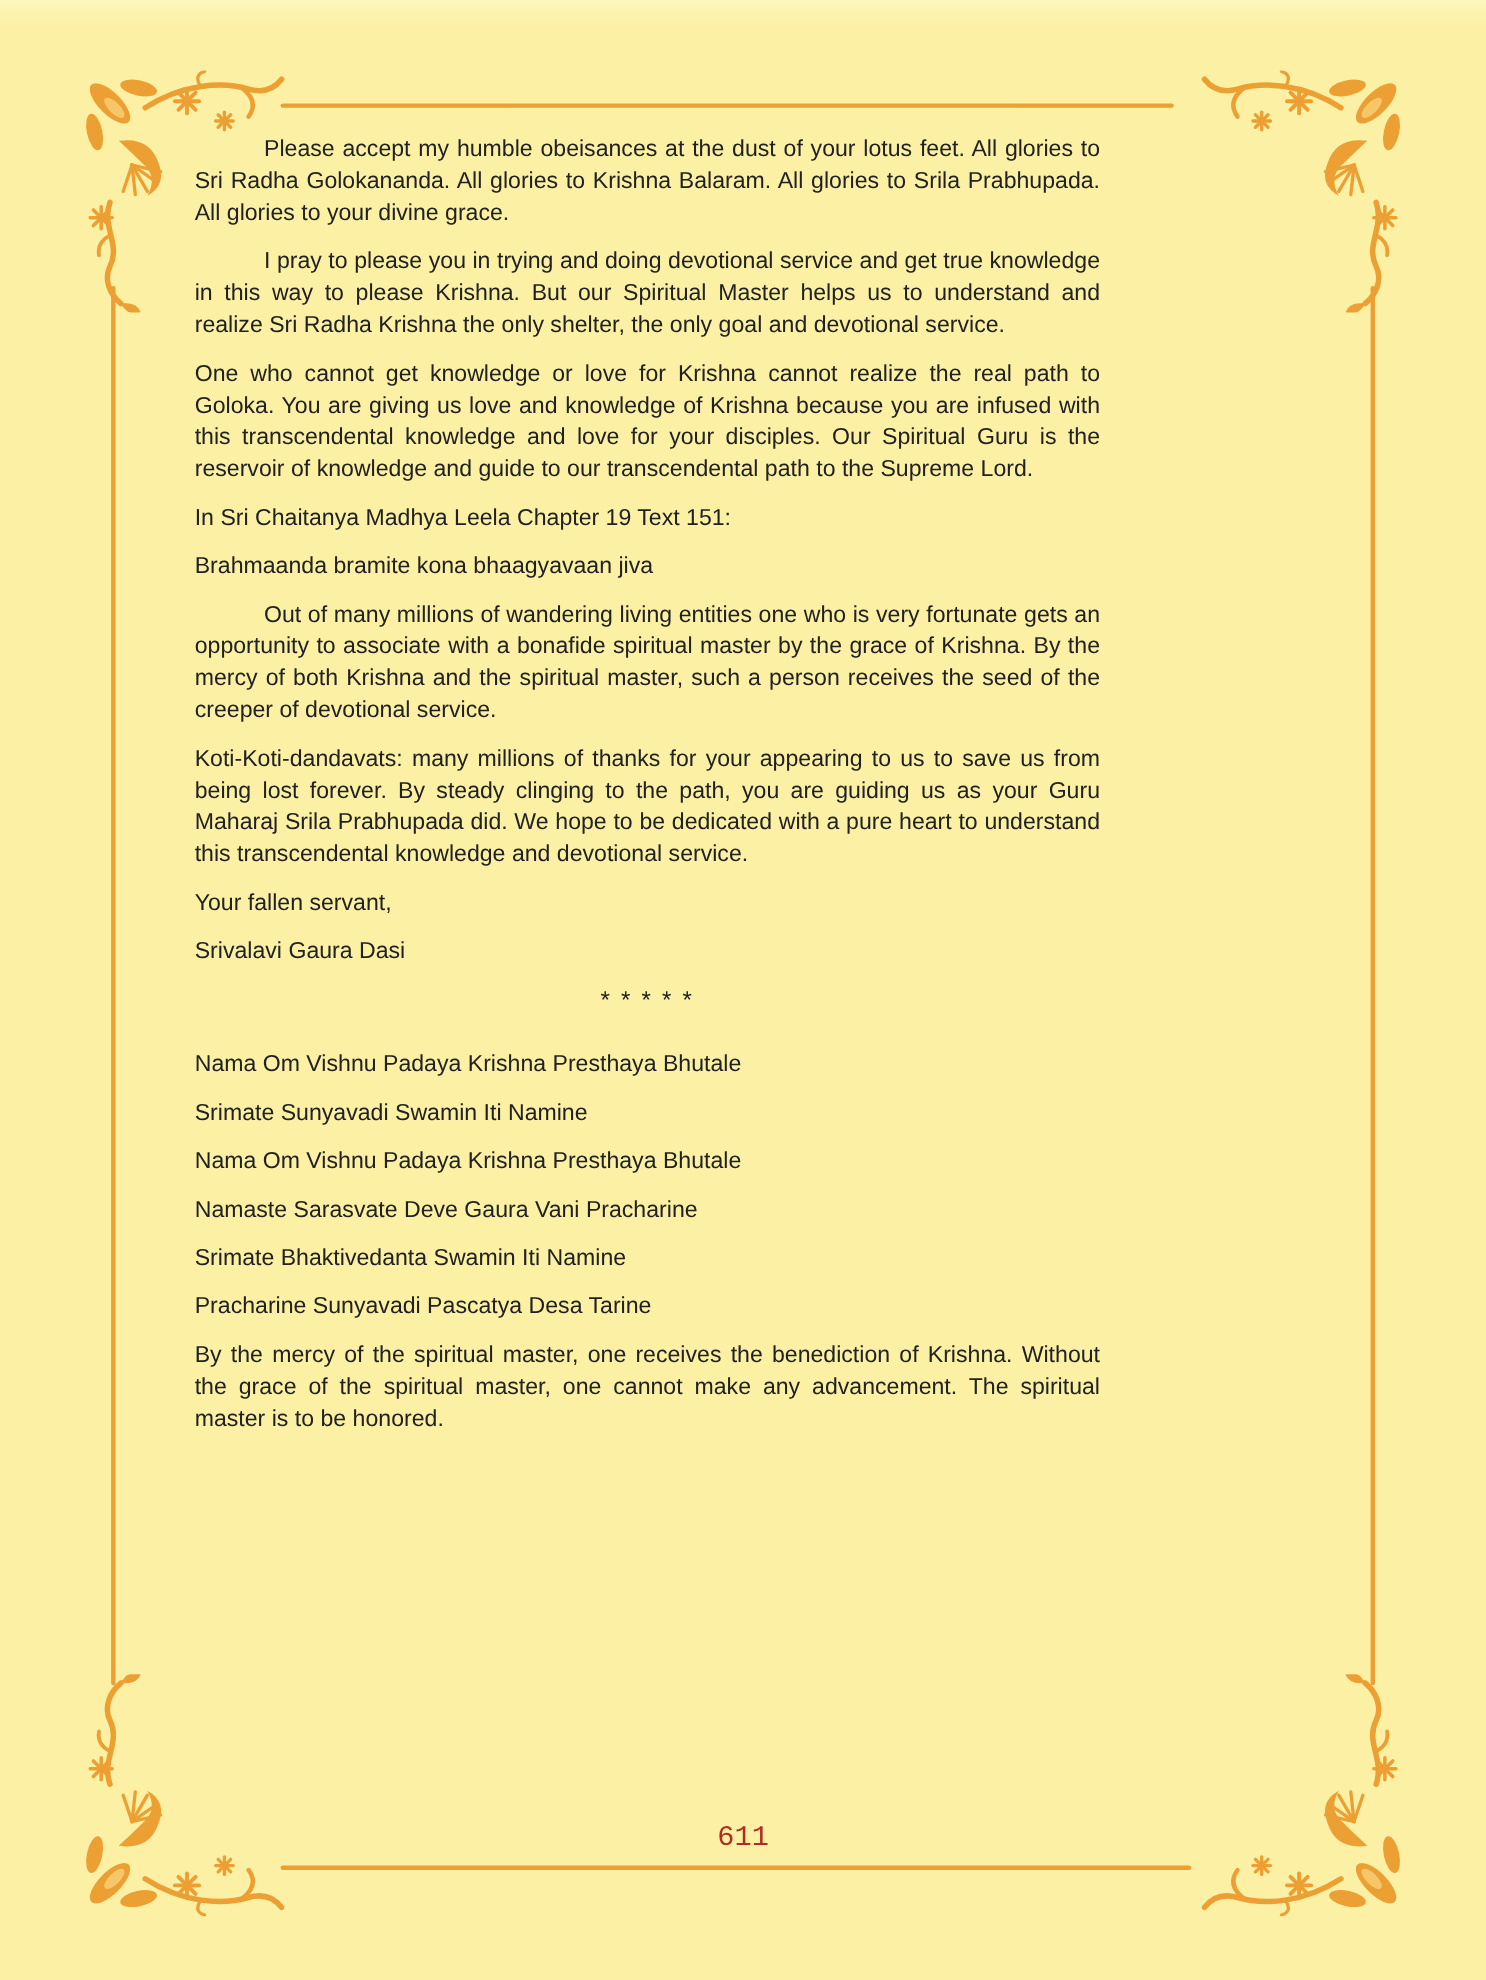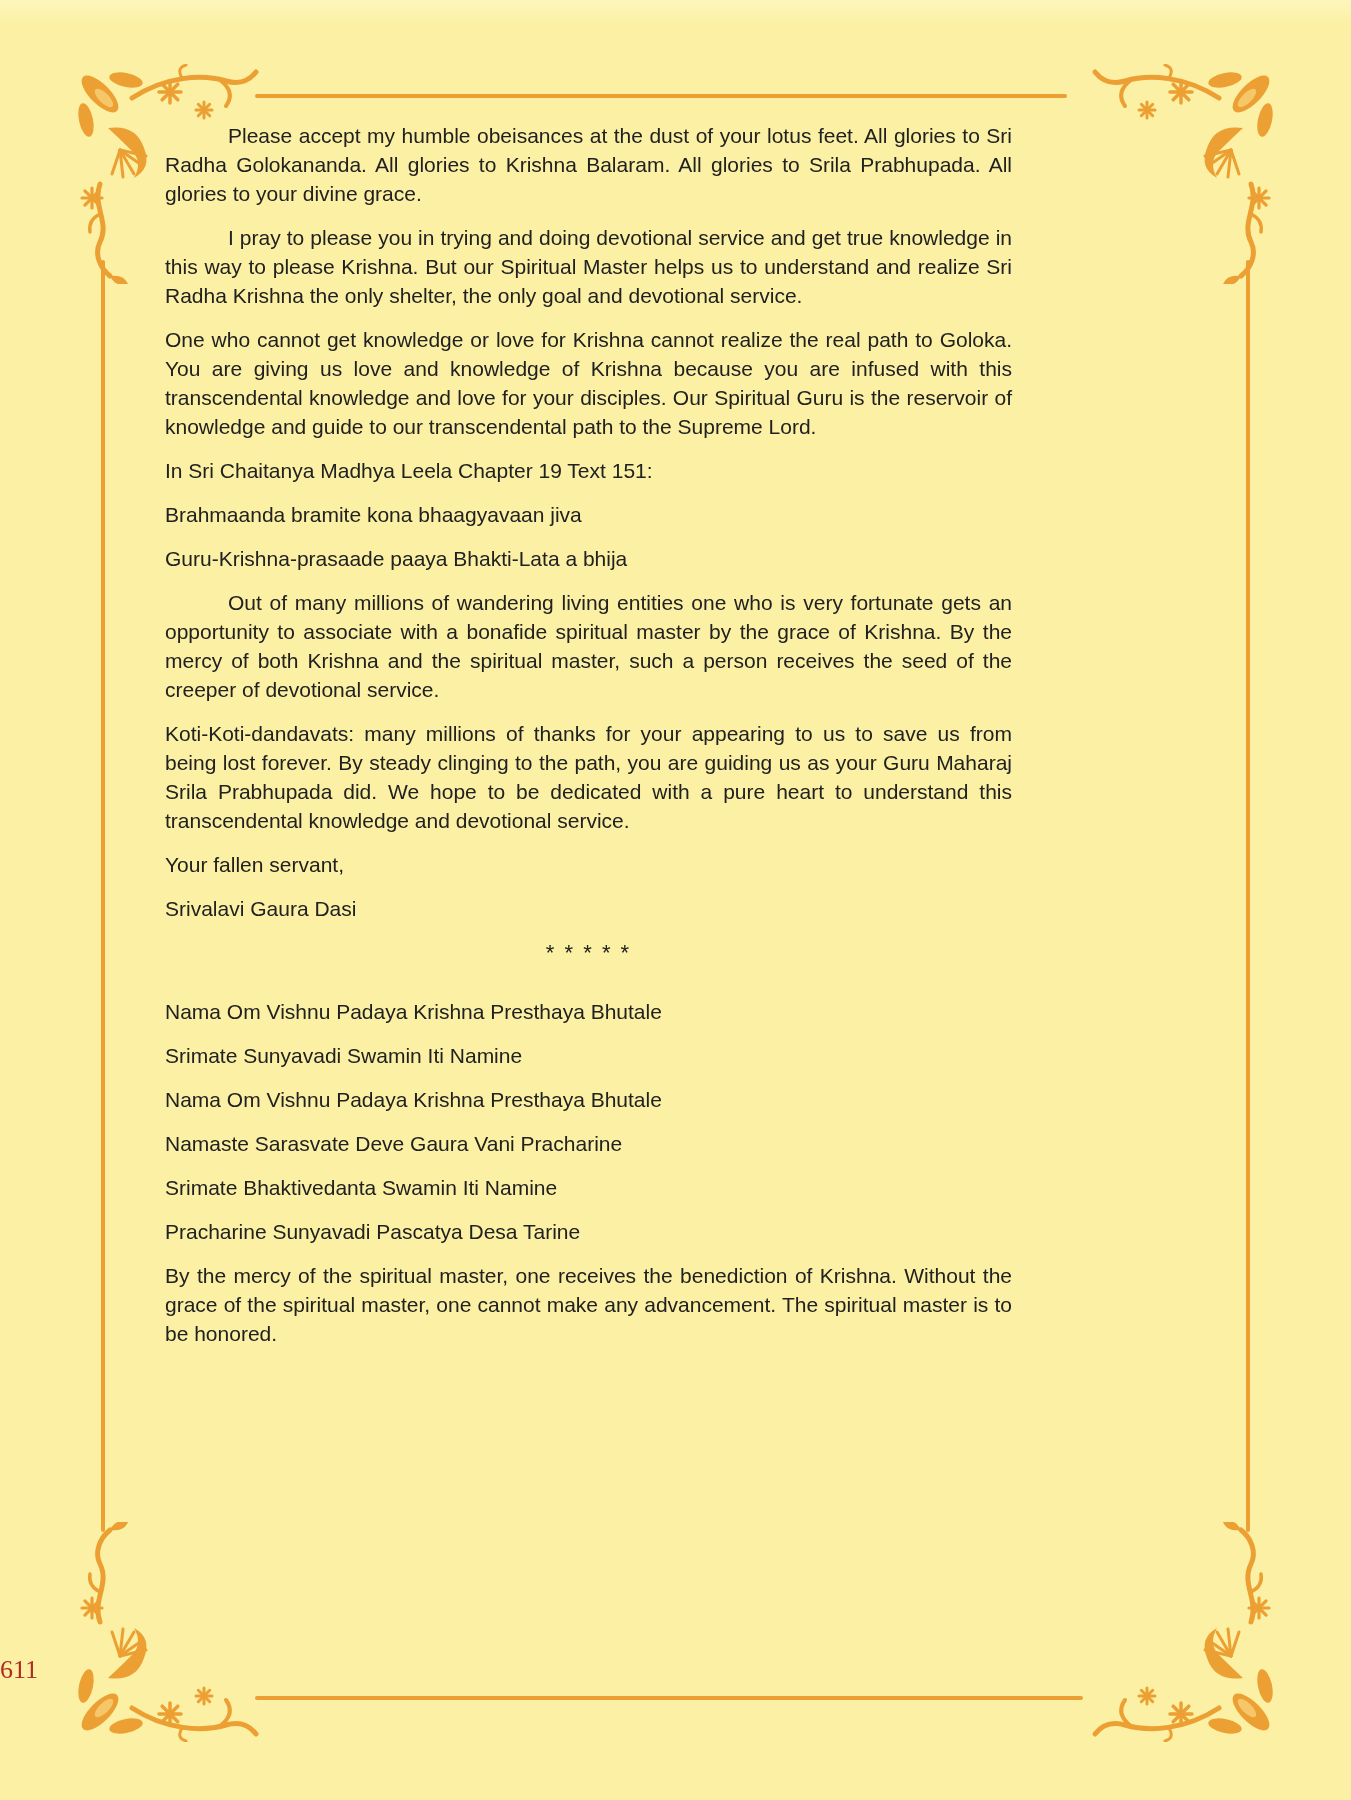--- a/index.html
+++ b/index.html
@@ -33,28 +33,29 @@
   .corner.tl{left:70px;top:64px;}
   .corner.tr{right:70px;top:64px;transform:scaleX(-1);}
   .corner.bl{left:70px;top:1522px;transform:scaleY(-1);}
   .corner.br{right:70px;top:1522px;transform:scale(-1,-1);}
   
   .content{
     position:absolute;left:165px;top:121px;width:847px;
     color:var(--ink);
     font-size:21px;line-height:29px;
   }
-  .p{margin:0 0 15px;}
+  .p{margin:0 12px 15px;}
   .ind{text-indent:63px;}
   .just{text-align:justify;}
   .ctr{text-align:center;letter-spacing:2px;font-size:22px;}
   .gap-top{margin-top:30px;}
   .page-number{
     position:absolute;left:0;top:1655px;width:100%;
-    font-family:Liberation Serif, serif;
+    text-align:center;
+    font-family:Liberation Mono, monospace;
     font-size:26px;color:var(--pagenum);
   }
 </style>
 </head>
 <body>
 
 <svg width="0" height="0" style="position:absolute" aria-hidden="true">
   <defs>
     <symbol id="corner-ornament" viewBox="0 0 190 220">
 
@@ -127,21 +128,20 @@
   <svg class="corner br">
       <use href="#corner-ornament"></use>
     </svg>
 
   <div class="content">
     <p class="p ind just">Please accept my humble obeisances at the dust of your lotus feet. All glories to Sri Radha Golokananda. All glories to Krishna Balaram. All glories to Srila Prabhupada. All glories to your divine grace.</p>
     <p class="p ind just">I pray to please you in trying and doing devotional service and get true knowledge in this way to please Krishna. But our Spiritual Master helps us to understand and realize Sri Radha Krishna the only shelter, the only goal and devotional service.</p>
     <p class="p just">One who cannot get knowledge or love for Krishna cannot realize the real path to Goloka. You are giving us love and knowledge of Krishna because you are infused with this transcendental knowledge and love for your disciples. Our Spiritual Guru is the reservoir of knowledge and guide to our transcendental path to the Supreme Lord.</p>
     <p class="p">In Sri Chaitanya Madhya Leela Chapter 19 Text 151:</p>
     <p class="p">Brahmaanda bramite kona bhaagyavaan jiva</p>
-    <p class="p">Guru-Krishna-prasaade paaya Bhakti-Lata a bhija</p>
     <p class="p ind just">Out of many millions of wandering living entities one who is very fortunate gets an opportunity to associate with a bonafide spiritual master by the grace of Krishna. By the mercy of both Krishna and the spiritual master, such a person receives the seed of the creeper of devotional service.</p>
     <p class="p just">Koti-Koti-dandavats: many millions of thanks for your appearing to us to save us from being lost forever. By steady clinging to the path, you are guiding us as your Guru Maharaj Srila Prabhupada did. We hope to be dedicated with a pure heart to understand this transcendental knowledge and devotional service.</p>
     <p class="p">Your fallen servant,</p>
     <p class="p">Srivalavi Gaura Dasi</p>
     <p class="p ctr">* * * * *</p>
     <p class="p gap-top">Nama Om Vishnu Padaya Krishna Presthaya Bhutale</p>
     <p class="p">Srimate Sunyavadi Swamin Iti Namine</p>
     <p class="p">Nama Om Vishnu Padaya Krishna Presthaya Bhutale</p>
     <p class="p">Namaste Sarasvate Deve Gaura Vani Pracharine</p>
     <p class="p">Srimate Bhaktivedanta Swamin Iti Namine</p>

